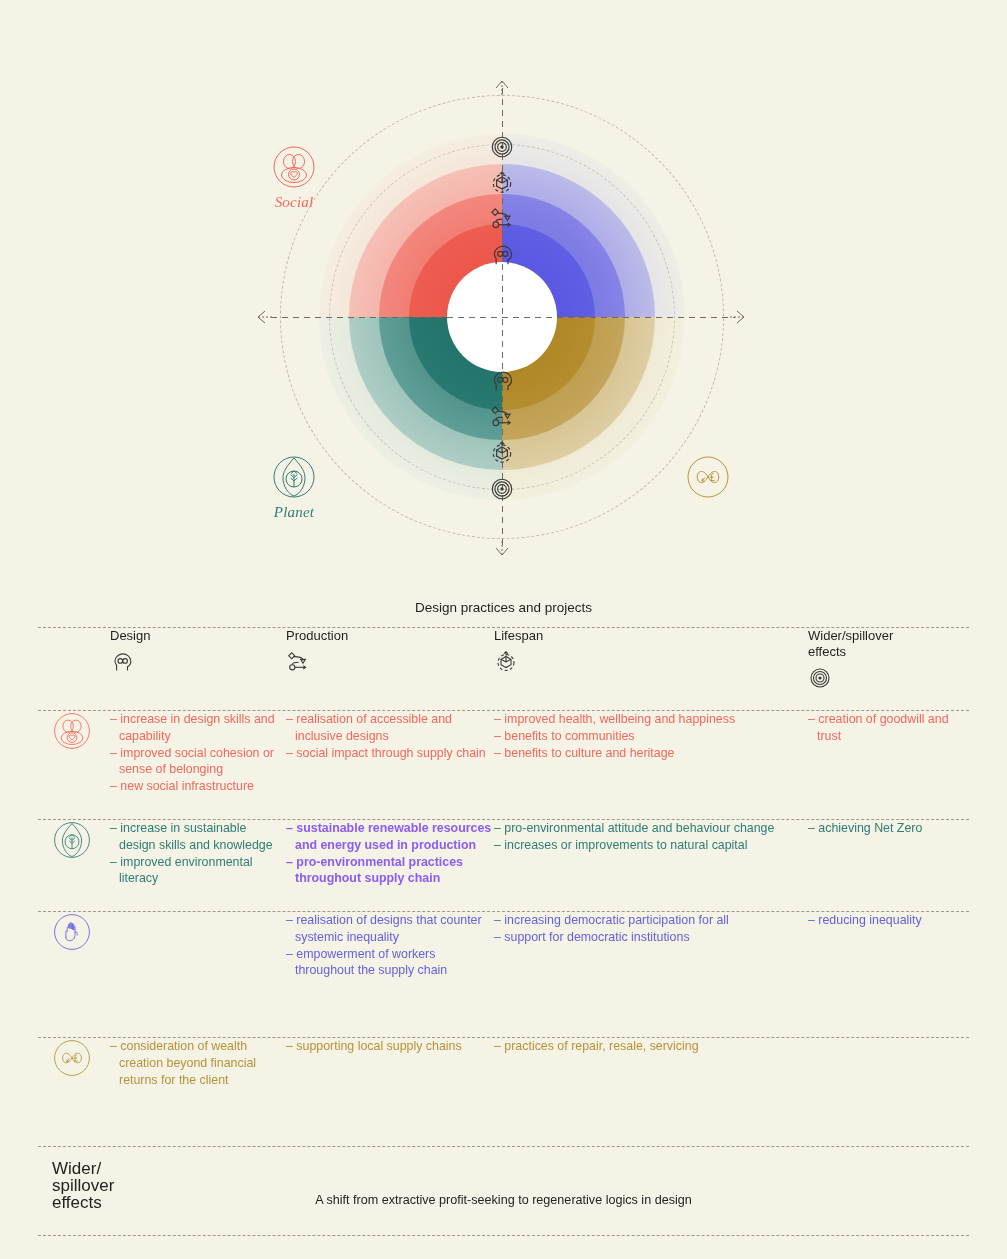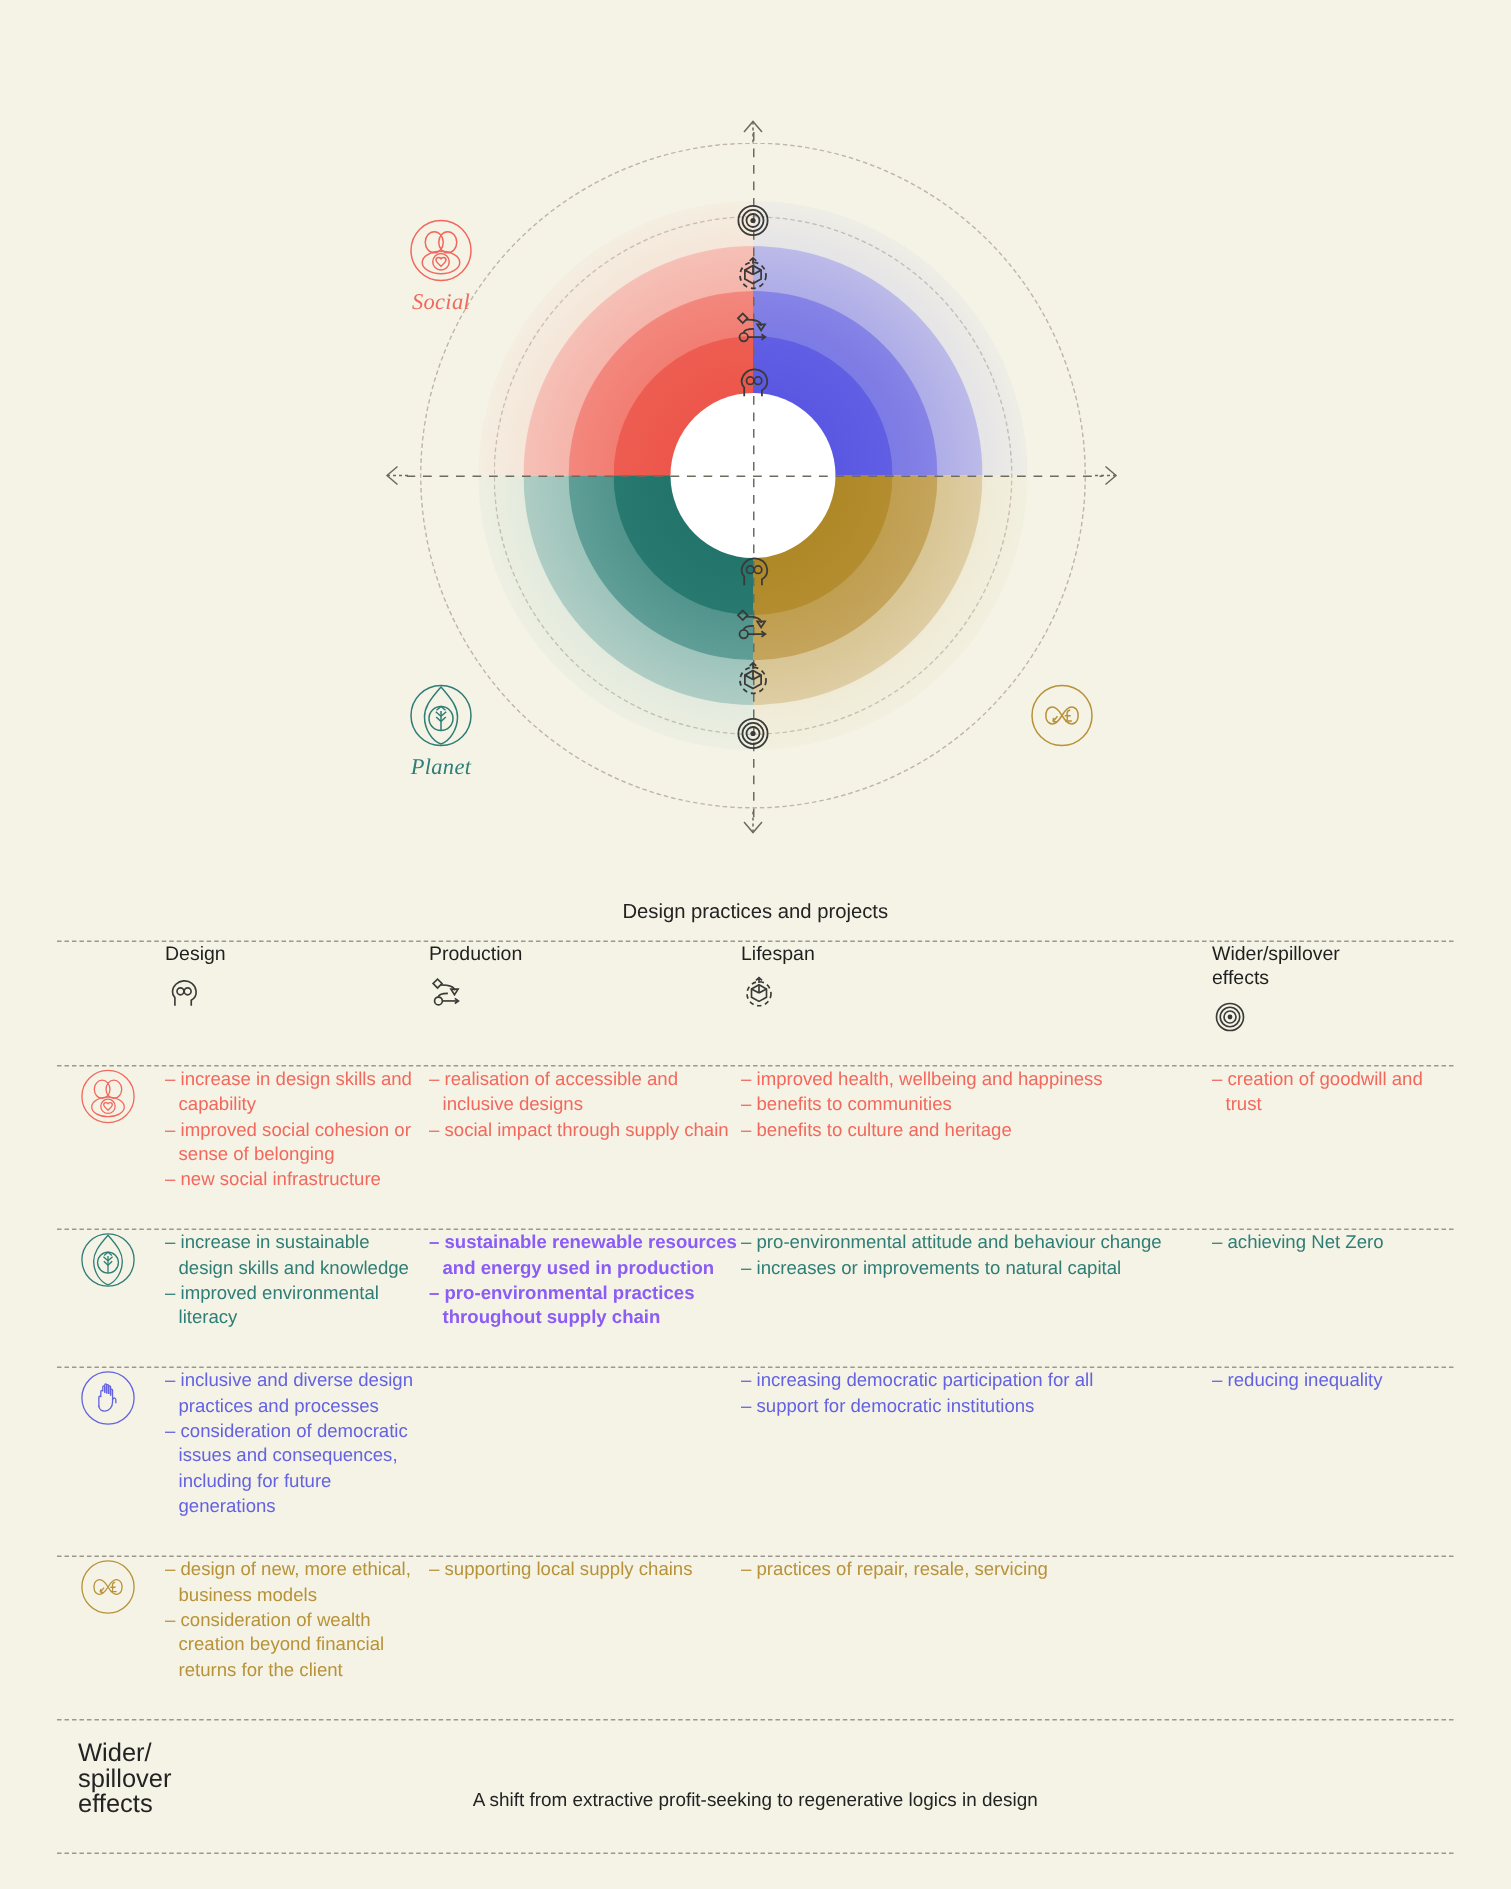--- a/index.html
+++ b/index.html
@@ -561,24 +561,24 @@
       <circle cx="23" cy="23" r="20"></circle>
       <path d="M16 30 L16 22.5 C16 21.4 17.5 21.4 17.5 22.5 L17.5 18 C17.5 16.9 19 16.9 19 18 L19 14.5 C19 13.4 20.5 13.4 20.5 14.5 L20.5 19"></path>
       <path d="M20.5 19 L20.5 13 C20.5 11.9 22 11.9 22 13 L22 19.5"></path>
       <path d="M22 19.5 L22 13.5 C22 12.4 23.5 12.4 23.5 13.5 L23.5 20"></path>
       <path d="M23.5 20 L23.5 14.5 C23.5 13.4 25 13.4 25 14.5 L25 21"></path>
       <path d="M25 21 L25 17 C25 15.9 26.5 15.9 26.5 17 L26.5 26 C26.5 30 24 33 20.5 33 C18 33 16 31.5 16 29"></path>
       <path d="M26.5 24 C27.5 22.5 29 22.8 29 24.3 L29 27"></path>
             </svg>
           </div>
         </div>
-        <div class="cell col-0">
+        <div class="cell col-1">
           <ul class="bullets" style="color: rgb(100, 98, 224);">
-            <li>inclusive and diverse design practices and processes</li>
-            <li>consideration of democratic issues and consequences, including for future generations</li>
+            <li>realisation of designs that counter systemic inequality</li>
+            <li>empowerment of workers throughout the supply chain</li>
           </ul>
         </div>
         <div class="cell col-2">
           <ul class="bullets" style="color: rgb(100, 98, 224);">
             <li>increasing democratic participation for all</li>
             <li>support for democratic institutions</li>
           </ul>
         </div>
         <div class="cell col-3">
           <ul class="bullets" style="color: rgb(100, 98, 224);">
@@ -593,21 +593,20 @@
             <svg viewBox="0 0 46 46" fill="none" stroke="#b89238" stroke-width="1">
       <circle cx="23" cy="23" r="20"></circle>
       <path d="M23 23 C20 18 17 16.5 14.5 18 C11.5 19.8 11.5 26.2 14.5 28 C17 29.5 20 28 23 23 C26 18 29 16.5 31.5 18 C34.5 19.8 34.5 26.2 31.5 28 C29 29.5 26 28 23 23 Z"></path>
       <path d="M17 27 L20 23.5 M17 27 L17.4 24.6 M17 27 L19.5 27.2"></path>
       <path d="M28.5 19.5 C27.2 19.5 26.4 20.4 26.4 21.6 C26.4 23.8 27.2 25.4 26 26.6 M24.8 23.2 L28.8 23.2 M25 26.6 L29.6 26.6"></path>
             </svg>
           </div>
         </div>
         <div class="cell col-0">
           <ul class="bullets" style="color: rgb(184, 146, 56);">
-            <li>design of new, more ethical, business models</li>
             <li>consideration of wealth creation beyond financial returns for the client</li>
           </ul>
         </div>
         <div class="cell col-1">
           <ul class="bullets" style="color: rgb(184, 146, 56);">
             <li>supporting local supply chains</li>
           </ul>
         </div>
         <div class="cell col-2">
           <ul class="bullets" style="color: rgb(184, 146, 56);">

